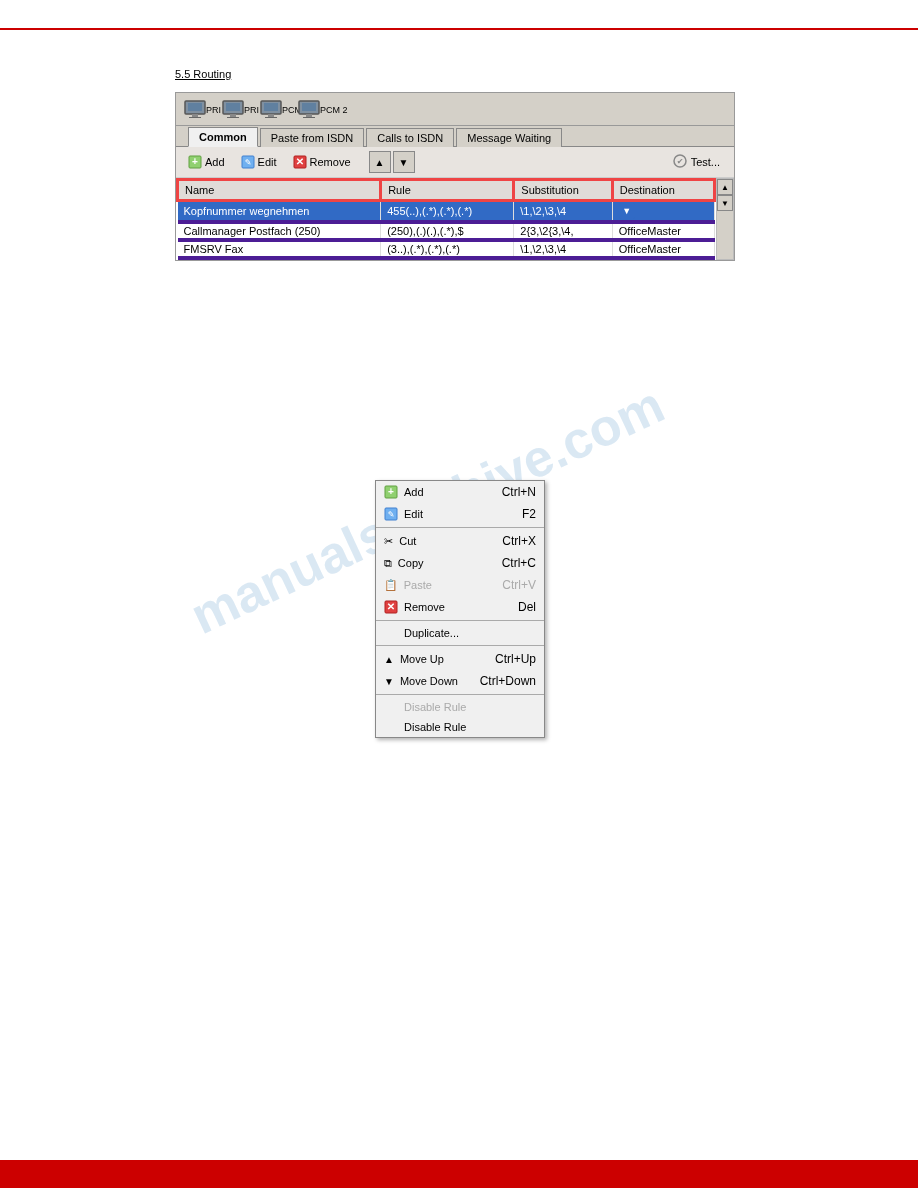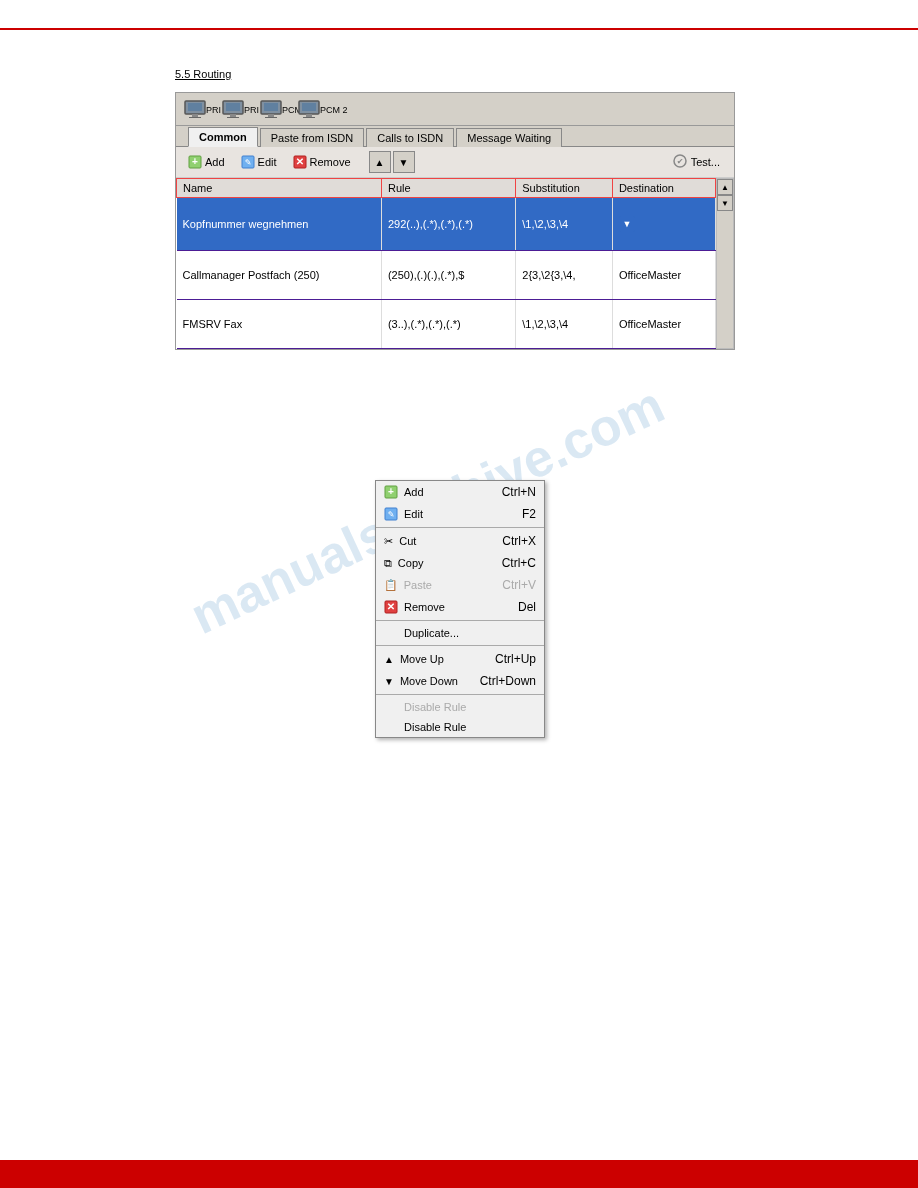--- a/index.html
+++ b/index.html
@@ -183,28 +183,28 @@
       font-size: 11px;
     }
 
     .data-table thead tr {
       background: #e0dcd8;
     }
 
     .data-table th {
       text-align: left;
       padding: 3px 6px;
-      border: 1px solid #ef4444;
+      border: 3px solid #ef4444;
       font-weight: normal;
       font-size: 11px;
     }
 
     .data-table td {
-      padding: 18px 6px;
-      border-bottom: 1px solid #4c1d95;
+      padding: 1px 6px;
+      border-bottom: 4px solid #4c1d95;
       border-right: 1px solid #ddd;
     }
 
     .data-table tr.selected td {
       background: #316ac5;
       color: #fff;
     }
 
     
     .scroll-col {
@@ -398,21 +398,21 @@
           <tr>
             <th>Name</th>
             <th>Rule</th>
             <th>Substitution</th>
             <th>Destination</th>
           </tr>
         </thead>
         <tbody id="table-body">
         <tr class="selected">
               <td>Kopfnummer wegnehmen</td>
-              <td>292(..),(.*),(.*),(.*)</td>
+              <td>455(..),(.*),(.*),(.*)</td>
               <td>\1,\2,\3,\4</td>
               <td><span style="display: inline-block; width: 16px; height: 16px; background: rgb(49, 106, 197); border-radius: 2px; text-align: center; line-height: 16px; color: rgb(255, 255, 255); font-size: 9px;">▼</span></td>
             </tr>
             <tr>
               <td>Callmanager Postfach (250)</td>
               <td>(250),(.)(.),(.*),$</td>
               <td>2{3,\2{3,\4,</td>
               <td>OfficeMaster</td>
             </tr>
             <tr>

